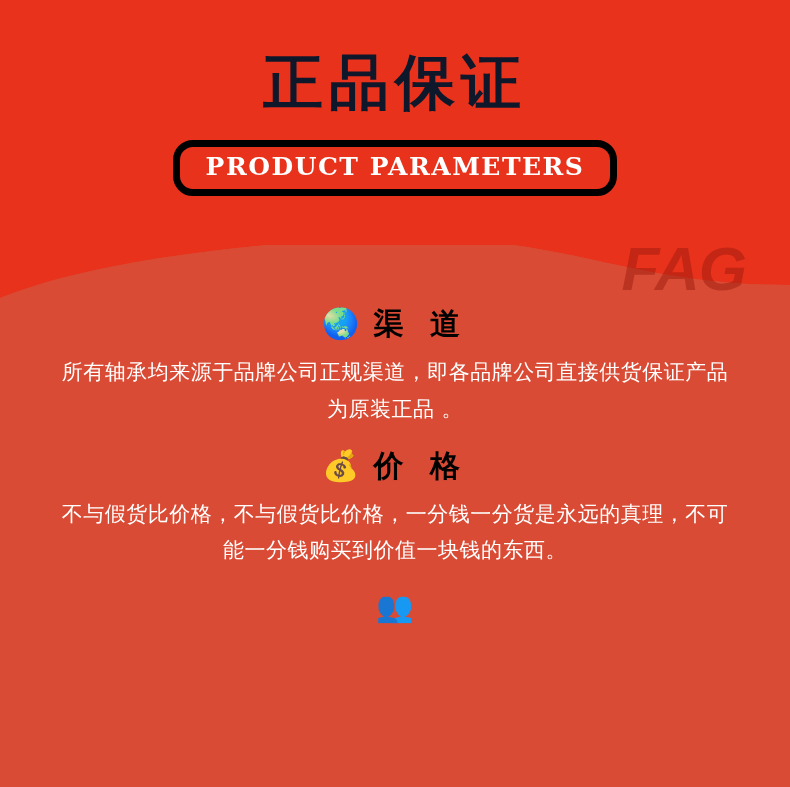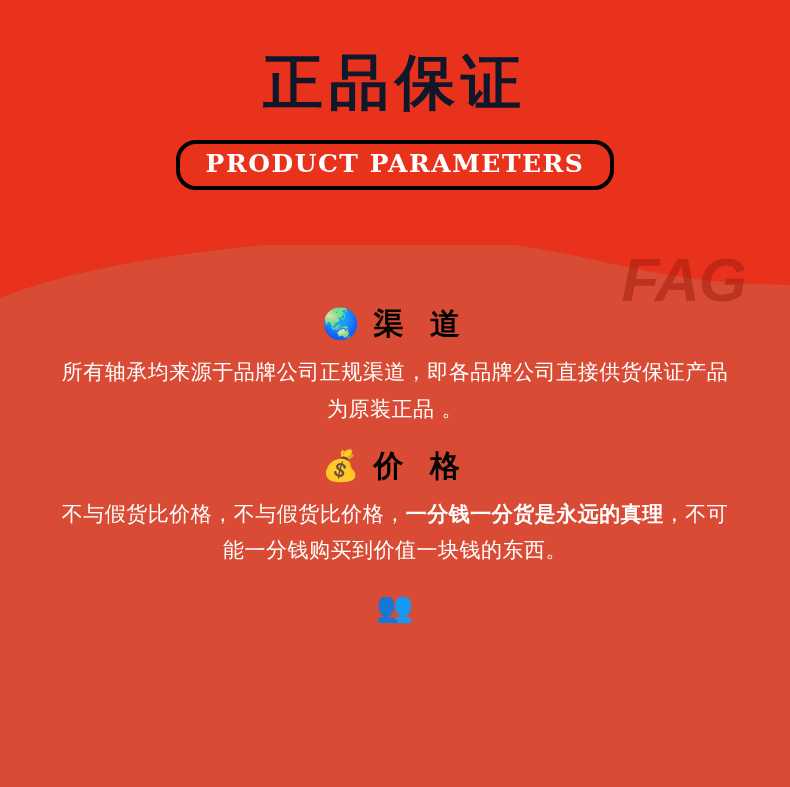--- a/index.html
+++ b/index.html
@@ -45,21 +45,21 @@
   }
   .banner-sub-wrap {
     position: absolute;
     top: 140px;
     left: 0;
     width: 790px;
     text-align: center;
   }
   .banner-sub {
     display: inline-block;
-    border: 4px solid #000000;
+    border: 7px solid #000000;
     border-radius: 20px;
     padding: 6px 26px 8px 26px;
     color: #ffffff;
     font-family: "DejaVu Serif", serif;
     font-size: 25px;
     font-weight: bold;
     letter-spacing: 1.5px;
     line-height: 1.1;
   }
   
@@ -68,21 +68,21 @@
     left: 0;
     top: 180px;
     width: 790px;
     height: 170px;
     z-index: 1;
   }
   
   .brand-mark {
     position: absolute;
     right: 44px;
-    top: 249px;
+    top: 238px;
     font-family: "Liberation Sans", sans-serif;
     font-size: 62px;
     font-weight: bold;
     font-style: italic;
     letter-spacing: -1px;
     color: rgba(150, 24, 12, 0.45);
     z-index: 3;
     line-height: 1;
   }
   
@@ -119,21 +119,21 @@
   .sec-body {
     color: #ffffff;
     font-family: "DejaVu Sans", sans-serif;
     font-size: 21px;
     line-height: 1.75;
     padding: 6px 55px 0 55px;
     text-align: center;
     letter-spacing: 0.5px;
   }
   .sec-body b {
-    font-weight: bold;
+    font-weight: normal;
   }
 </style>
 </head>
 <body>
 
 <div class="page">
 
   <svg class="curve" viewBox="0 0 790 170" preserveAspectRatio="none">
     <path d="M0,0 L790,0 L790,105 C600,105 560,40 300,62 C170,73 70,90 0,118 Z" fill="#e8321c"></path>
     <path d="M0,118 C70,90 170,73 300,62 C560,40 600,105 790,105 L790,170 L0,170 Z" fill="#d94b34"></path>

